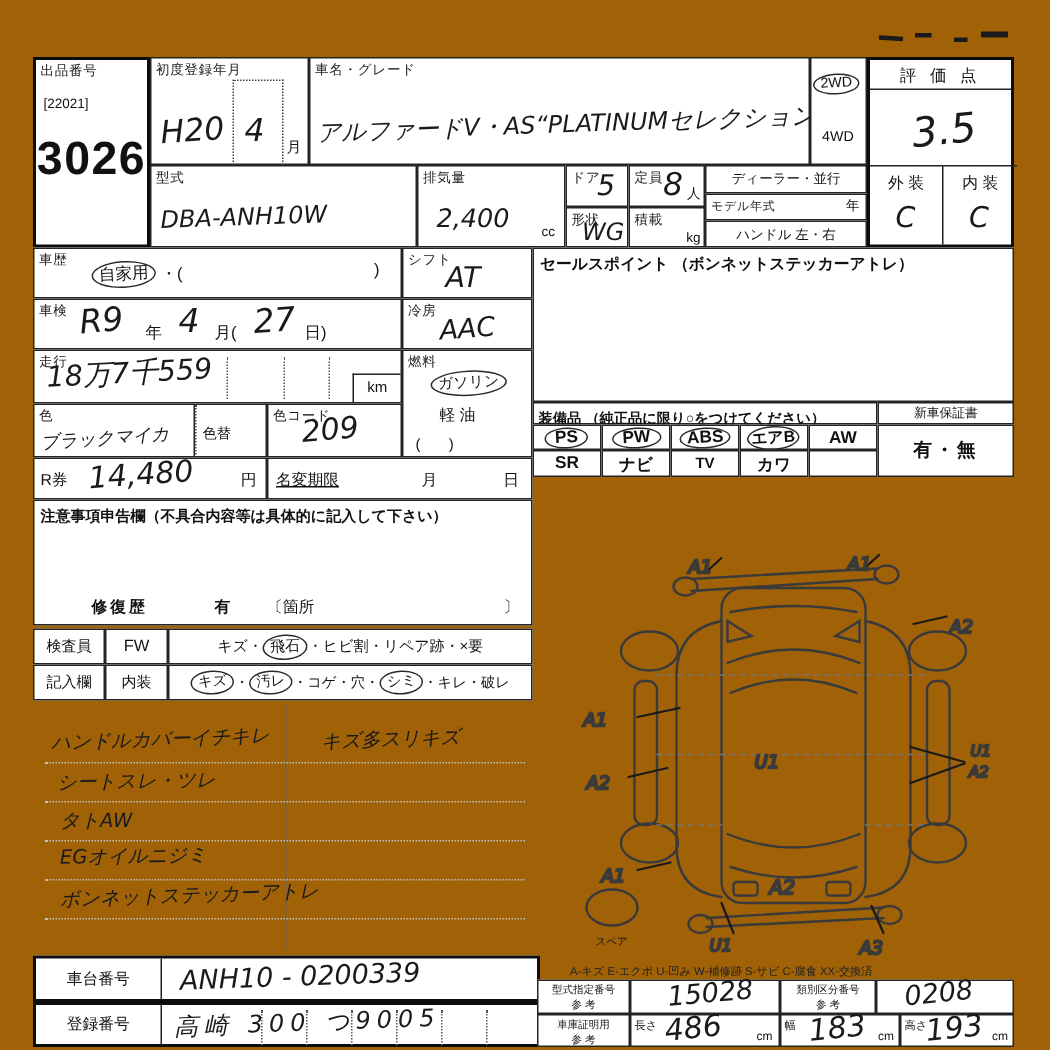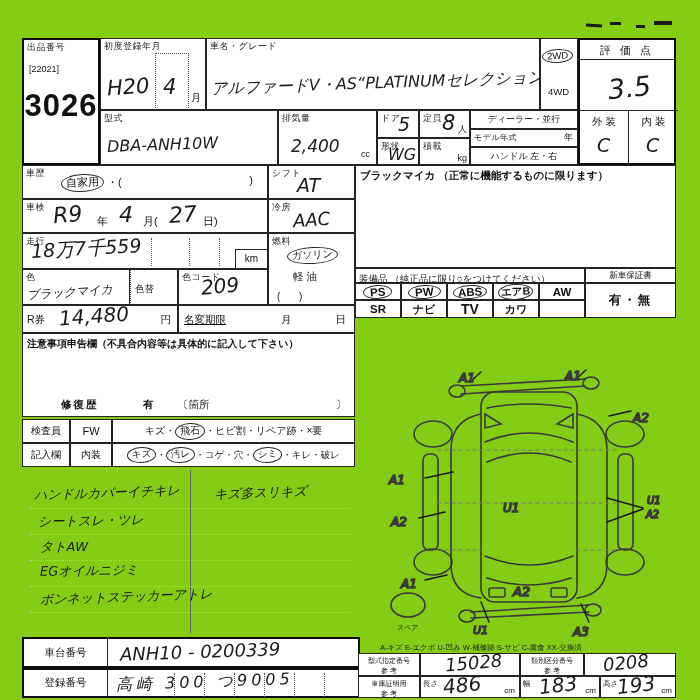--- a/index.html
+++ b/index.html
@@ -1,16 +1,16 @@
 <!DOCTYPE html>
 <html><head>
 <meta charset="utf-8">
 <style>
   html,body{margin:0;padding:0;background:#fff;}
-  .sheet{position:relative;width:700px;height:700px;background:#84cc16;
+  .sheet{position:relative;width:700px;height:700px;background:#a16207;
          font-family:"Liberation Sans",sans-serif;color:#111;overflow:hidden;}
   .cell{position:absolute;box-sizing:border-box;border:1.2px solid #242424;background:#fff;}
   .thick{border-width:2.4px;border-color:#0d0d0d;}
   .lbl{position:absolute;top:1px;left:3px;font-size:9px;letter-spacing:0.5px;white-space:nowrap;color:#1c1c1c;}
   .hw{position:absolute;font-family:"DejaVu Sans",sans-serif;font-style:italic;color:#1a1a1a;white-space:nowrap;}
   .circ{display:inline-block;border:1.7px solid #2a2a2a;border-radius:50%;padding:0 4px 1px;transform:rotate(-3deg);}
   .dotv{position:absolute;border-left:1.5px dotted #555;}
   .doth{position:absolute;border-top:1.5px dotted #c0c0c0;}
   .ctr{display:flex;align-items:center;justify-content:center;}
   .mark{position:absolute;background:#1a1a1a;}
@@ -160,25 +160,25 @@
     <span class="hw" style="left:24px;top:9px;font-size:18px;transform:rotate(-4deg);">AAC</span>
   </div>
   <div class="cell" style="left:268px;top:233px;width:87px;height:72px;">
     <span class="lbl">燃料</span>
     <span class="circ" style="position:absolute;left:18px;top:13px;font-size:10px;">ガソリン</span>
     <span style="position:absolute;left:24px;top:36px;font-size:10.5px;">軽 油</span>
     <span style="position:absolute;left:8px;bottom:2px;font-size:10px;letter-spacing:8px;">(         )</span>
   </div>
 
   <div class="cell" style="left:355px;top:165px;width:321px;height:103px;border-width:1.6px;">
-    <span style="position:absolute;left:4px;top:3px;font-size:10.5px;font-weight:bold;white-space:nowrap;">ブラックマイカ （正常に機能するものに限ります）</span>
+    <span style="position:absolute;left:4px;top:3px;font-size:10.5px;font-weight:bold;white-space:nowrap;">セールスポイント （ボンネットステッカーアトレ）</span>
   </div>
 
   <div class="cell" style="left:355px;top:268px;width:230px;height:15px;">
-    <span style="position:absolute;left:3px;top:4px;font-size:9.5px;font-weight:normal;white-space:nowrap;">装備品 （純正品に限り○をつけてください）</span>
+    <span style="position:absolute;left:3px;top:4px;font-size:9.5px;font-weight:bold;white-space:nowrap;">装備品 （純正品に限り○をつけてください）</span>
   </div>
   <div class="cell" style="left:585px;top:268px;width:91px;height:15px;">
     <div class="ctr" style="width:100%;height:100%;font-size:8.5px;">新車保証書</div>
   </div>
 
   <div class="cell ctr" style="left:355px;top:283px;width:46px;height:17px;font-size:11.5px;font-weight:bold;">
     <span class="circ" style="padding:0 6px;">PS</span>
   </div>
   <div class="cell ctr" style="left:401px;top:283px;width:46px;height:17px;font-size:11.5px;font-weight:bold;">
     <span class="circ" style="padding:0 6px;">PW</span>
@@ -195,21 +195,21 @@
   <div class="cell ctr" style="left:585px;top:283px;width:91px;height:35px;font-size:12.5px;font-weight:bold;letter-spacing:2px;">
     <span>有・無</span>
   </div>
 
   <div class="cell ctr" style="left:355px;top:300px;width:46px;height:18px;font-size:11.5px;font-weight:bold;">
     <span>SR</span>
   </div>
   <div class="cell ctr" style="left:401px;top:300px;width:46px;height:18px;font-size:11px;font-weight:bold;">
     <span>ナビ</span>
   </div>
-  <div class="cell ctr" style="left:447px;top:300px;width:46px;height:18px;font-size:14px;font-weight:bold;align-items:flex-end;">
+  <div class="cell ctr" style="left:447px;top:300px;width:46px;height:18px;font-size:10px;font-weight:bold;">
     <span>TV</span>
   </div>
   <div class="cell ctr" style="left:493px;top:300px;width:46px;height:18px;font-size:11px;font-weight:bold;">
     <span>カワ</span>
   </div>
   <div class="cell" style="left:539px;top:300px;width:46px;height:18px;"></div>
 
 
   <div class="cell" style="left:22px;top:333px;width:333px;height:84px;border-width:1.6px;">
     <span style="position:absolute;left:4px;top:3px;font-size:10px;font-weight:bold;white-space:nowrap;">注意事項申告欄（不具合内容等は具体的に記入して下さい）</span>

